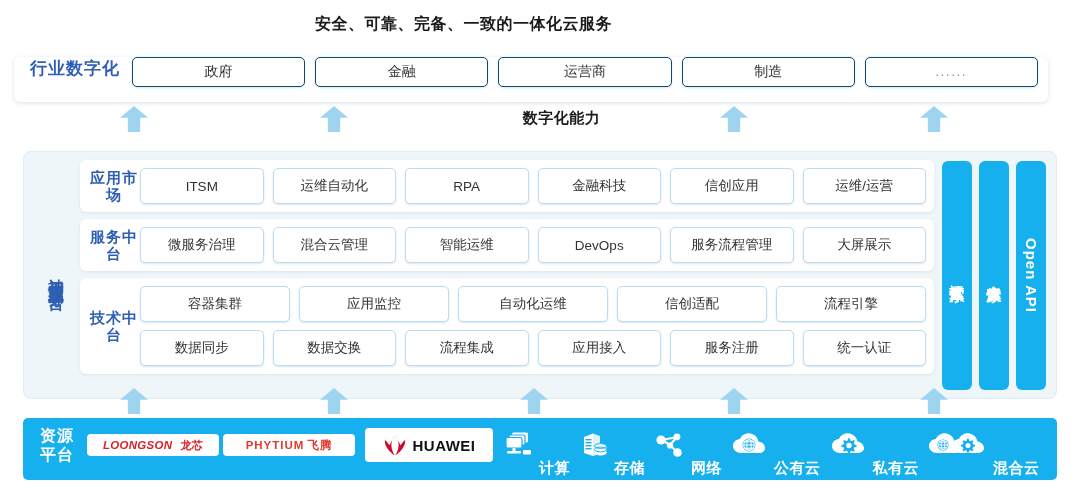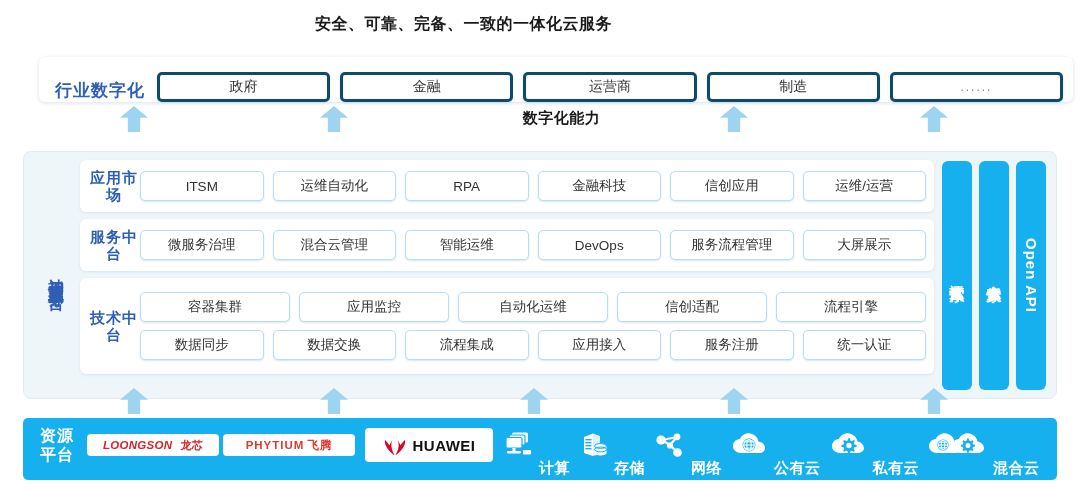--- a/index.html
+++ b/index.html
@@ -14,32 +14,32 @@
   
   .title {
     position: absolute; top: 14px; left: 0; width: 927px;
     text-align: center;
     font-size: 16px; font-weight: bold; color: #1a1a1a;
     letter-spacing: .5px;
   }
 
   
   .industry-panel {
-    position: absolute; left: 39px; top: 57px; width: 1034px; height: 45px;
+    position: absolute; left: 14px; top: 57px; width: 1034px; height: 45px;
     background: #ffffff; border-radius: 6px;
     box-shadow: 0 1px 4px rgba(120,150,180,.28);
-    display: flex; align-items: flex-end; padding: 0 10px 0 16px;
+    display: flex; align-items: flex-start; padding: 0 10px 0 16px;
   }
   .industry-label {
     font-size: 17px; font-weight: bold; color: #2f5fb4;
     letter-spacing: 1px; white-space: nowrap; margin-right: 12px;
   }
   .industry-items { display: flex; flex: 1; gap: 10px; }
   .industry-item {
-    flex: 1; height: 30px; border: 3px solid #0c4a6e; border-radius: 5px;
+    flex: 1; height: 30px; border: 1px solid #0c4a6e; border-radius: 5px;
     background: #fff; display: flex; align-items: center; justify-content: center;
     font-size: 14px; color: #333;
     box-shadow: 0 1px 2px rgba(150,180,210,.35);
   }
   .dots { letter-spacing: 2px; color: #888; font-size: 12px; }
 
   
   .cap-row {
     position: absolute; left: 0; top: 104px; width: 1080px; height: 30px;
   }
@@ -77,21 +77,21 @@
   .tier.t3 { height: 96px; }
 
   .tier-label {
     width: 52px; min-width: 52px;
     font-size: 15px; font-weight: bold; color: #2f5fb4;
     text-align: center; line-height: 1.15; letter-spacing: 1px;
   }
   .tier-body { flex: 1; display: flex; flex-direction: column; gap: 8px; }
   .chip-row { display: flex; gap: 9px; }
   .chip {
-    flex: 1; height: 30px; border: 1px solid #bcdcf2; border-radius: 5px;
+    flex: 1; height: 36px; border: 1px solid #bcdcf2; border-radius: 5px;
     background: #fff; display: flex; align-items: center; justify-content: center;
     font-size: 13.5px; color: #333; white-space: nowrap;
     box-shadow: 0 1px 2px rgba(150,180,210,.35);
   }
 
   
   .vbars { display: flex; gap: 7px; height: 100%; align-items: center; margin-left: 8px; }
   .vbar {
     width: 30px; height: 229px; background: #16b0ef; border-radius: 6px;
     display: flex; align-items: center; justify-content: center;

